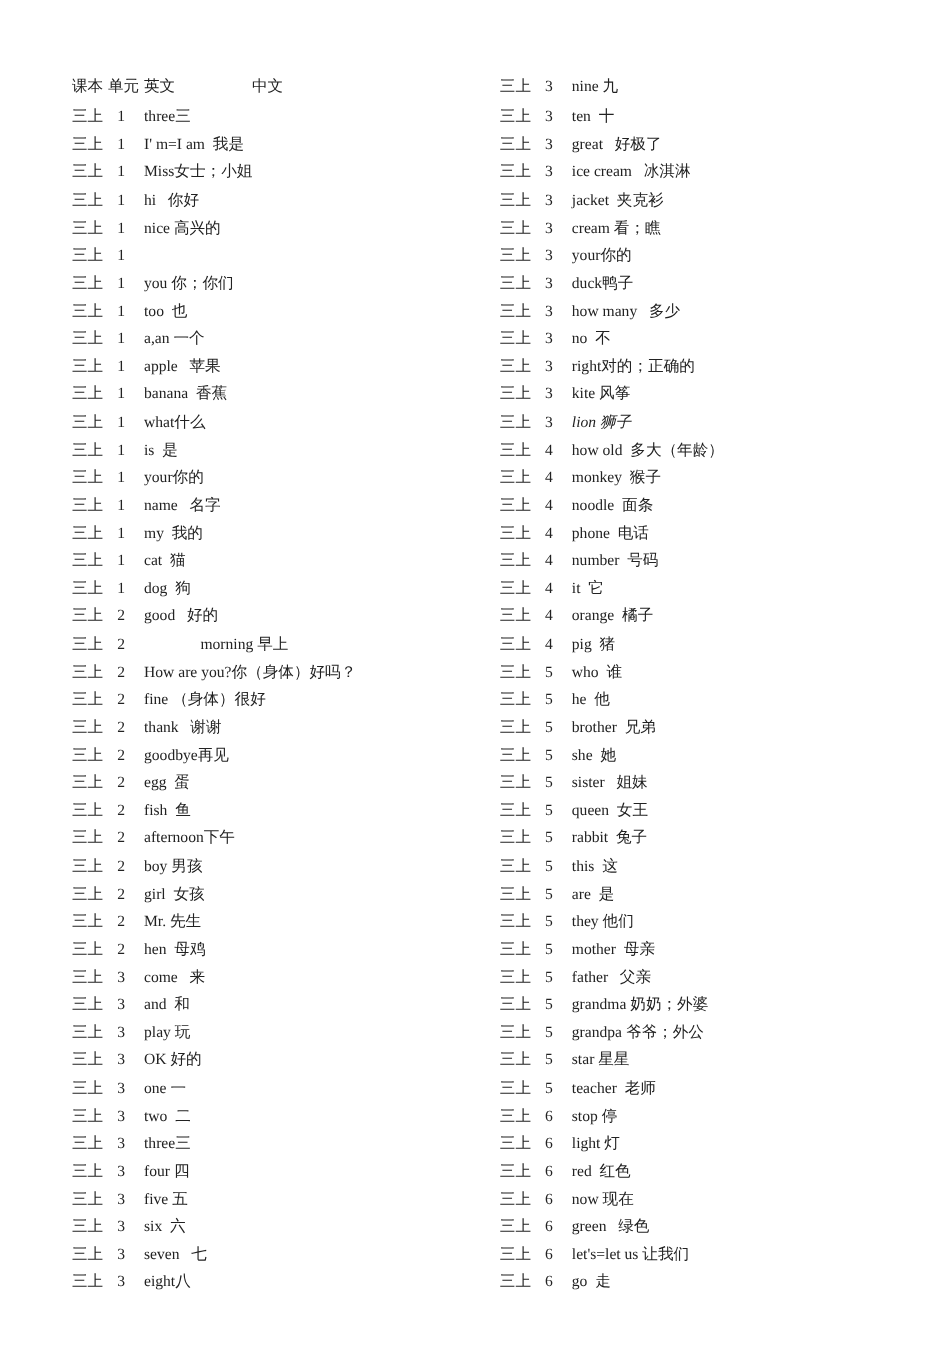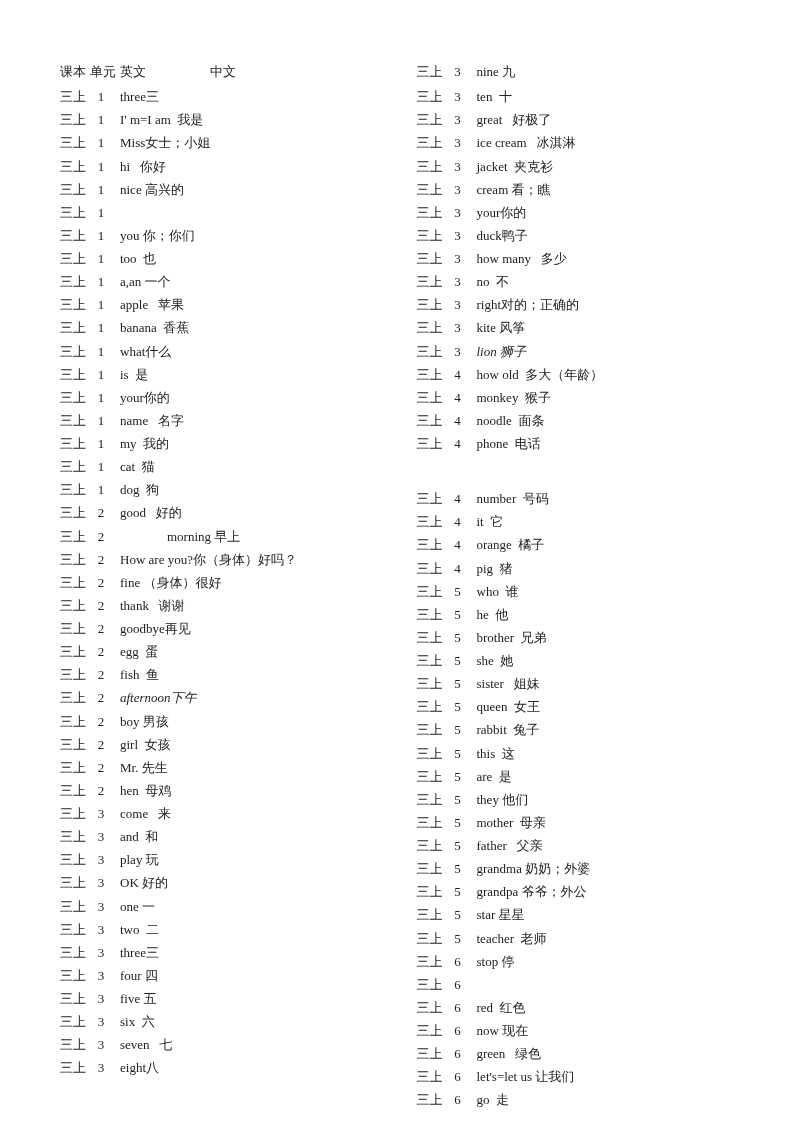--- a/index.html
+++ b/index.html
@@ -229,21 +229,21 @@
         <span style="width:8px;"></span>
         <span class="cell-unit">2</span>
         <span style="width:8px;"></span>
         <span style="min-width:160px;">fish &nbsp;鱼</span>
       </div>
     <div class="row">
         <span class="cell-book">三上</span>
         <span style="width:8px;"></span>
         <span class="cell-unit">2</span>
         <span style="width:8px;"></span>
-        <span style="min-width:160px;font-style:italic;">afternoon下午</span>
+        <span style="min-width:160px;">afternoon下午</span>
       </div>
     <div class="row">
         <span class="cell-book">三上</span>
         <span style="width:8px;"></span>
         <span class="cell-unit">2</span>
         <span style="width:8px;"></span>
         <span style="min-width:160px;">boy 男孩</span>
       </div>
     <div class="row">
         <span class="cell-book">三上</span>
@@ -473,21 +473,21 @@
         <span style="width:8px;"></span>
         <span class="cell-unit">4</span>
         <span style="width:8px;"></span>
         <span style="min-width:160px;">phone &nbsp;电话</span>
       </div>
     <div class="row">
         <span class="cell-book">三上</span>
         <span style="width:8px;"></span>
         <span class="cell-unit">4</span>
         <span style="width:8px;"></span>
-        <span style="min-width:160px;margin-top:32px;">number &nbsp;号码</span>
+        <span style="min-width:160px;">number &nbsp;号码</span>
       </div>
     <div class="row">
         <span class="cell-book">三上</span>
         <span style="width:8px;"></span>
         <span class="cell-unit">4</span>
         <span style="width:8px;"></span>
         <span style="min-width:160px;">it &nbsp;它</span>
       </div>
     <div class="row">
         <span class="cell-book">三上</span>
@@ -620,20 +620,21 @@
         <span style="width:8px;"></span>
         <span class="cell-unit">6</span>
         <span style="width:8px;"></span>
         <span style="min-width:160px;">stop 停</span>
       </div>
     <div class="row">
         <span class="cell-book">三上</span>
         <span style="width:8px;"></span>
         <span class="cell-unit">6</span>
         <span style="width:8px;"></span>
+        <span style="min-width:160px;">light 灯</span>
       </div>
     <div class="row">
         <span class="cell-book">三上</span>
         <span style="width:8px;"></span>
         <span class="cell-unit">6</span>
         <span style="width:8px;"></span>
         <span style="min-width:160px;">red &nbsp;红色</span>
       </div>
     <div class="row">
         <span class="cell-book">三上</span>

